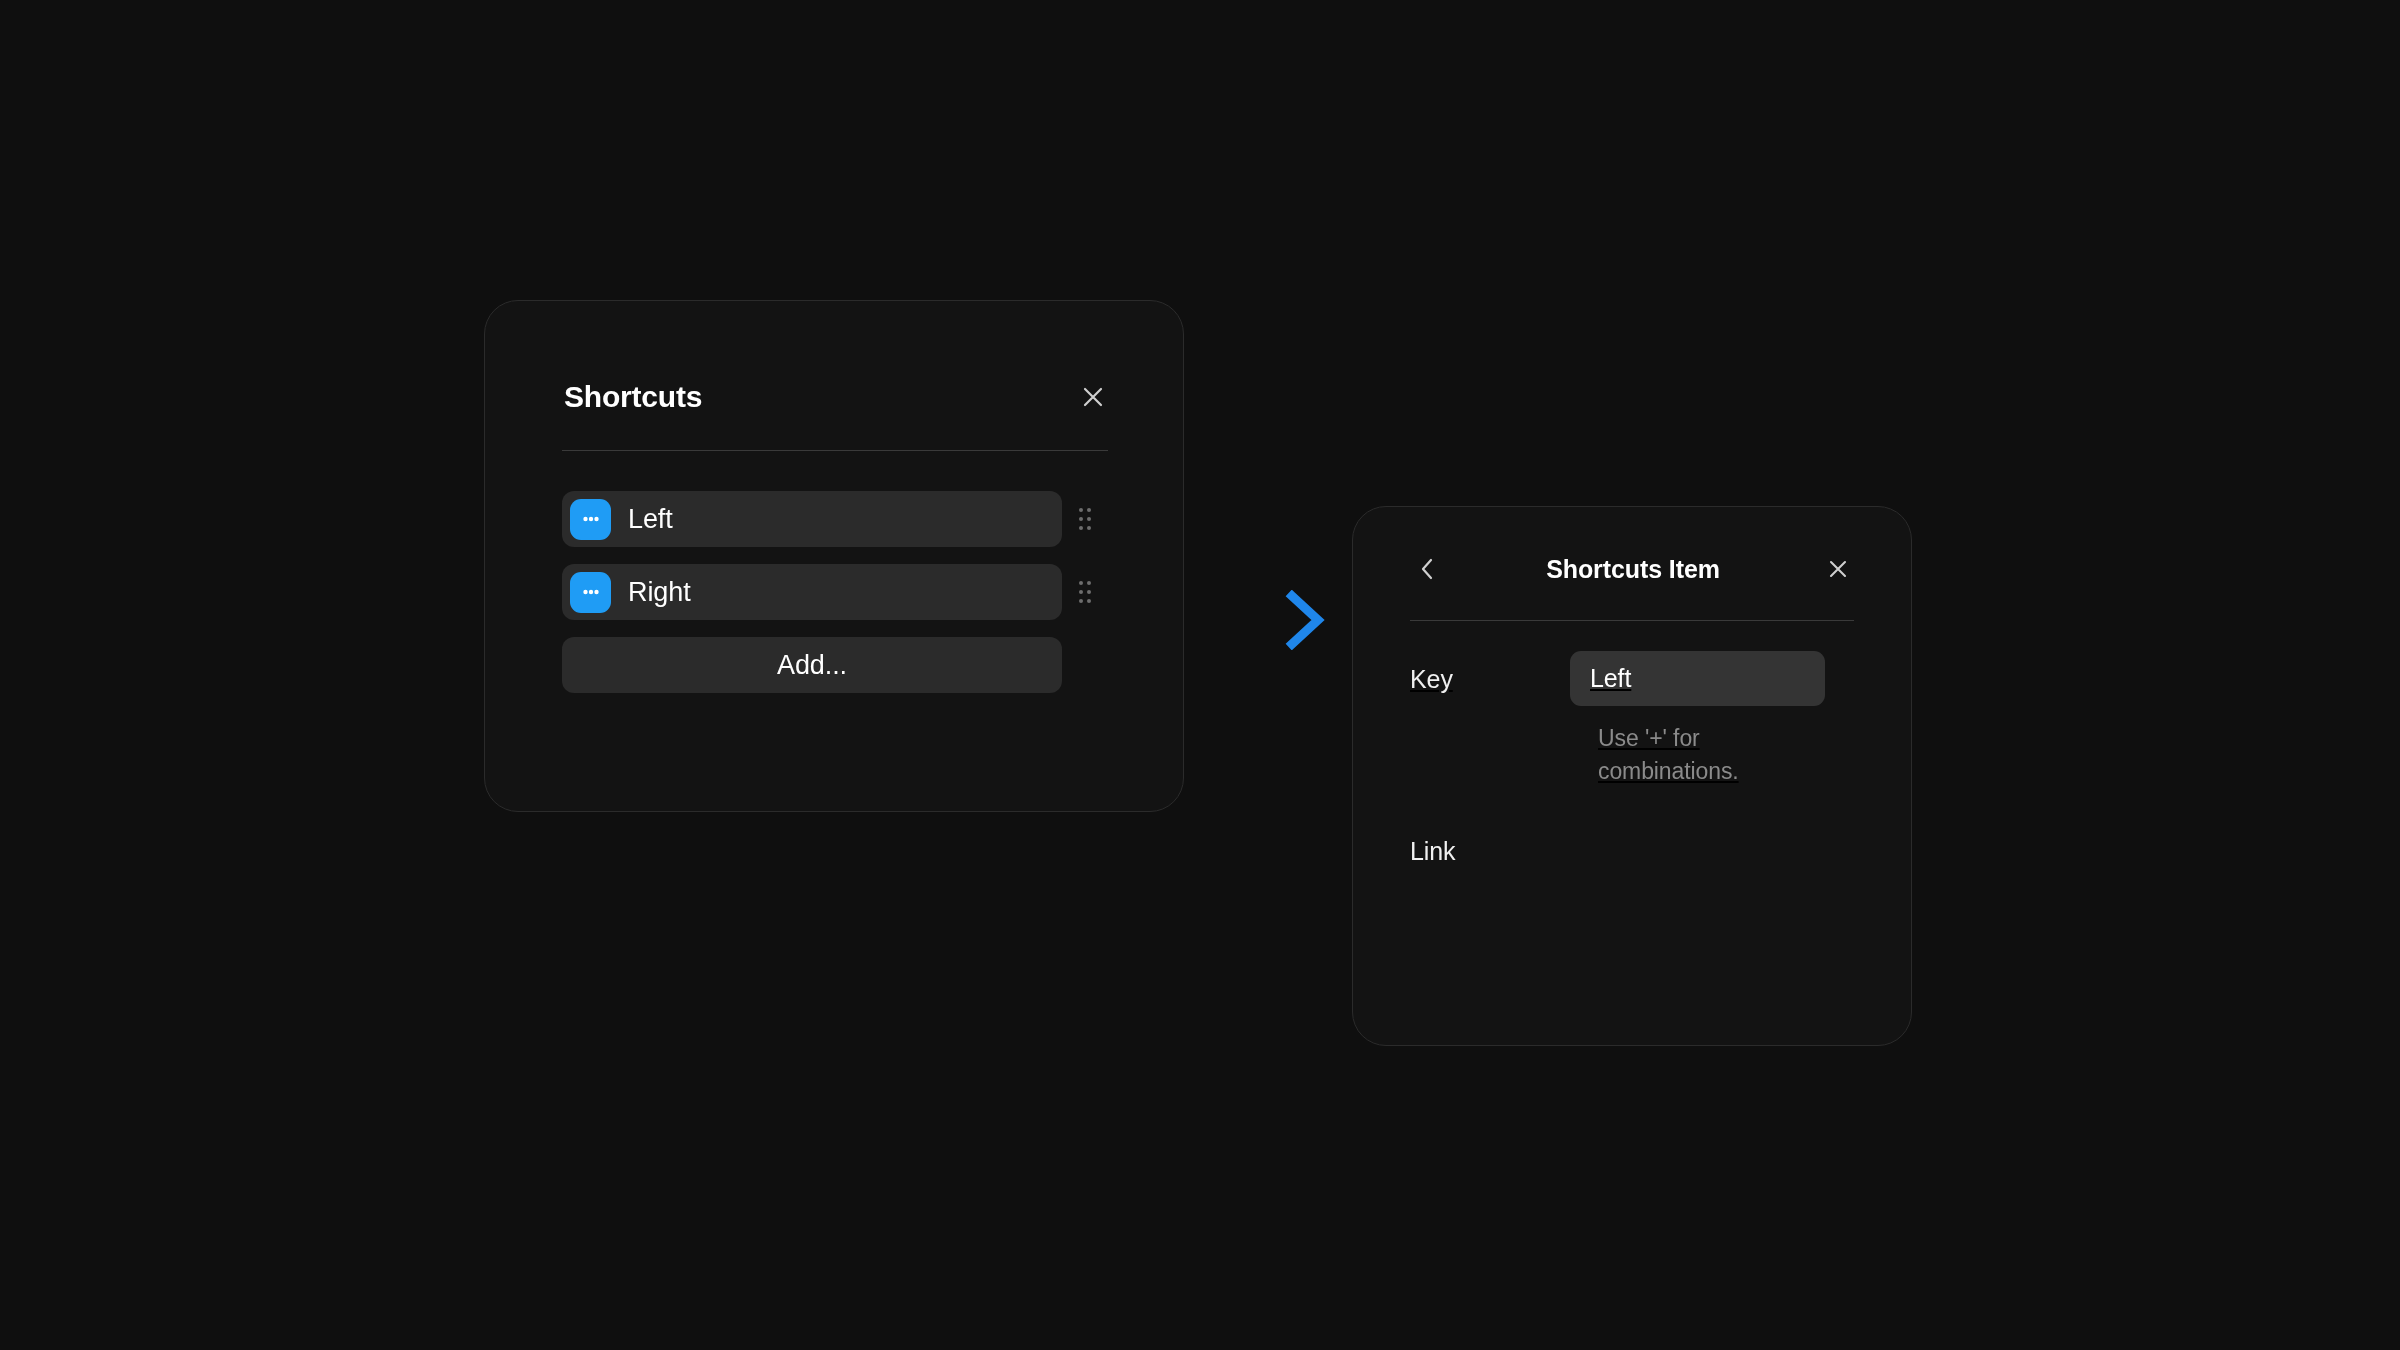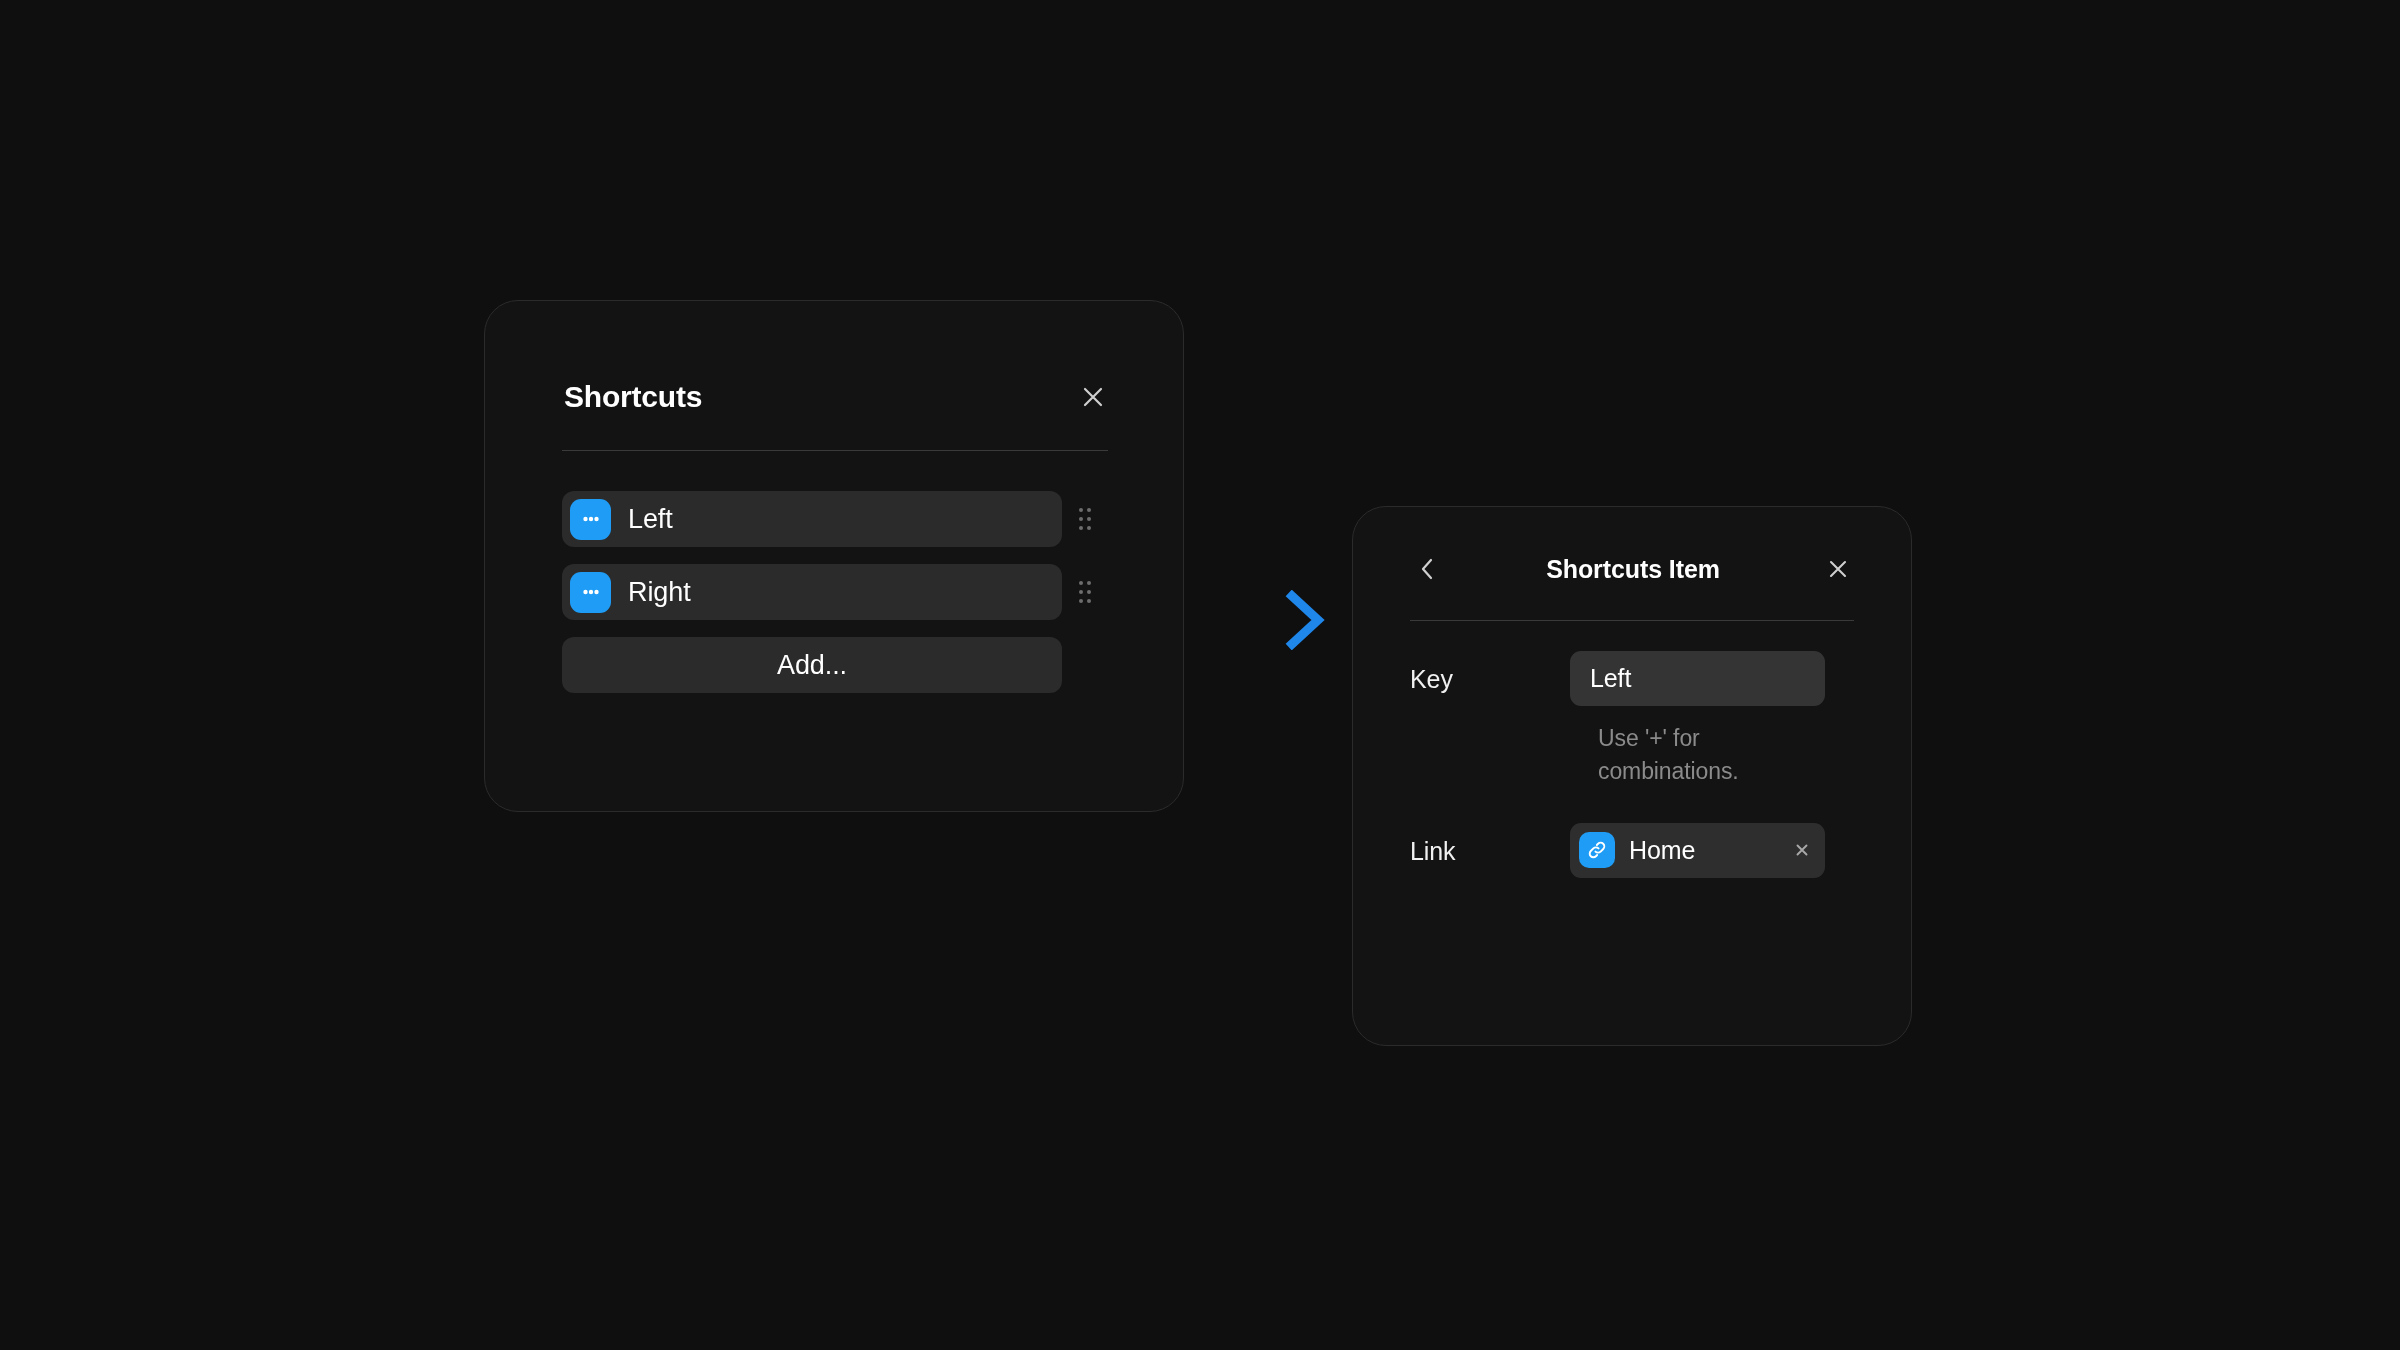--- a/index.html
+++ b/index.html
@@ -318,21 +318,21 @@
     border-radius: 11px;
     letter-spacing: -0.1px;
   }
 
   .segment.selected {
     background: #5d5d5d;
     color: #ffffff;
     font-weight: bold;
   }
 
-  .row-gap-key  { margin-bottom: 34px; }
+  .row-gap-key  { margin-bottom: 34px; text-decoration: underline; }
   .row-gap-link { margin-bottom: 17px; }
 </style>
 </head>
 <body>
 
 <div id="stage">
 
   <div class="panel" id="shortcuts-panel">
 
     <div id="shortcuts-header">
@@ -439,34 +439,18 @@
     <div class="form-row row-gap-key">
       <div class="form-label">Key</div>
       <div class="form-control">
         <div class="text-field" placeholder="Key">Left</div>
         <div class="field-hint">Use '+' for combinations.</div>
       </div>
     </div>
 
     <div class="form-row row-gap-link">
       <div class="form-label">Link</div>
-      <div class="form-control">
-        <div class="link-chip">
-          <div class="link-icon">
-            <svg width="22" height="22" viewBox="0 0 24 24">
-              <path d="M10.3 13.7a4 4 0 0 0 5.66 0l2.83-2.83a4 4 0 0 0-5.66-5.66l-1.3 1.3" stroke="#ffffff" stroke-width="2.1" fill="none" stroke-linecap="round"></path>
-              <path d="M13.7 10.3a4 4 0 0 0-5.66 0l-2.83 2.83a4 4 0 1 0 5.66 5.66l1.3-1.3" stroke="#ffffff" stroke-width="2.1" fill="none" stroke-linecap="round"></path>
-            </svg>
-          </div>
-          <div class="link-label">Home</div>
-          <div class="clear-x">
-            <svg width="14" height="14" viewBox="0 0 14 14">
-              <path d="M2.5 2.5 L11.5 11.5 M11.5 2.5 L2.5 11.5" stroke="#a8a8a8" stroke-width="1.9" stroke-linecap="round" fill="none"></path>
-            </svg>
-          </div>
-        </div>
-      </div>
     </div>
 
 
   </div>
 
 </div>
 
 </body></html>

